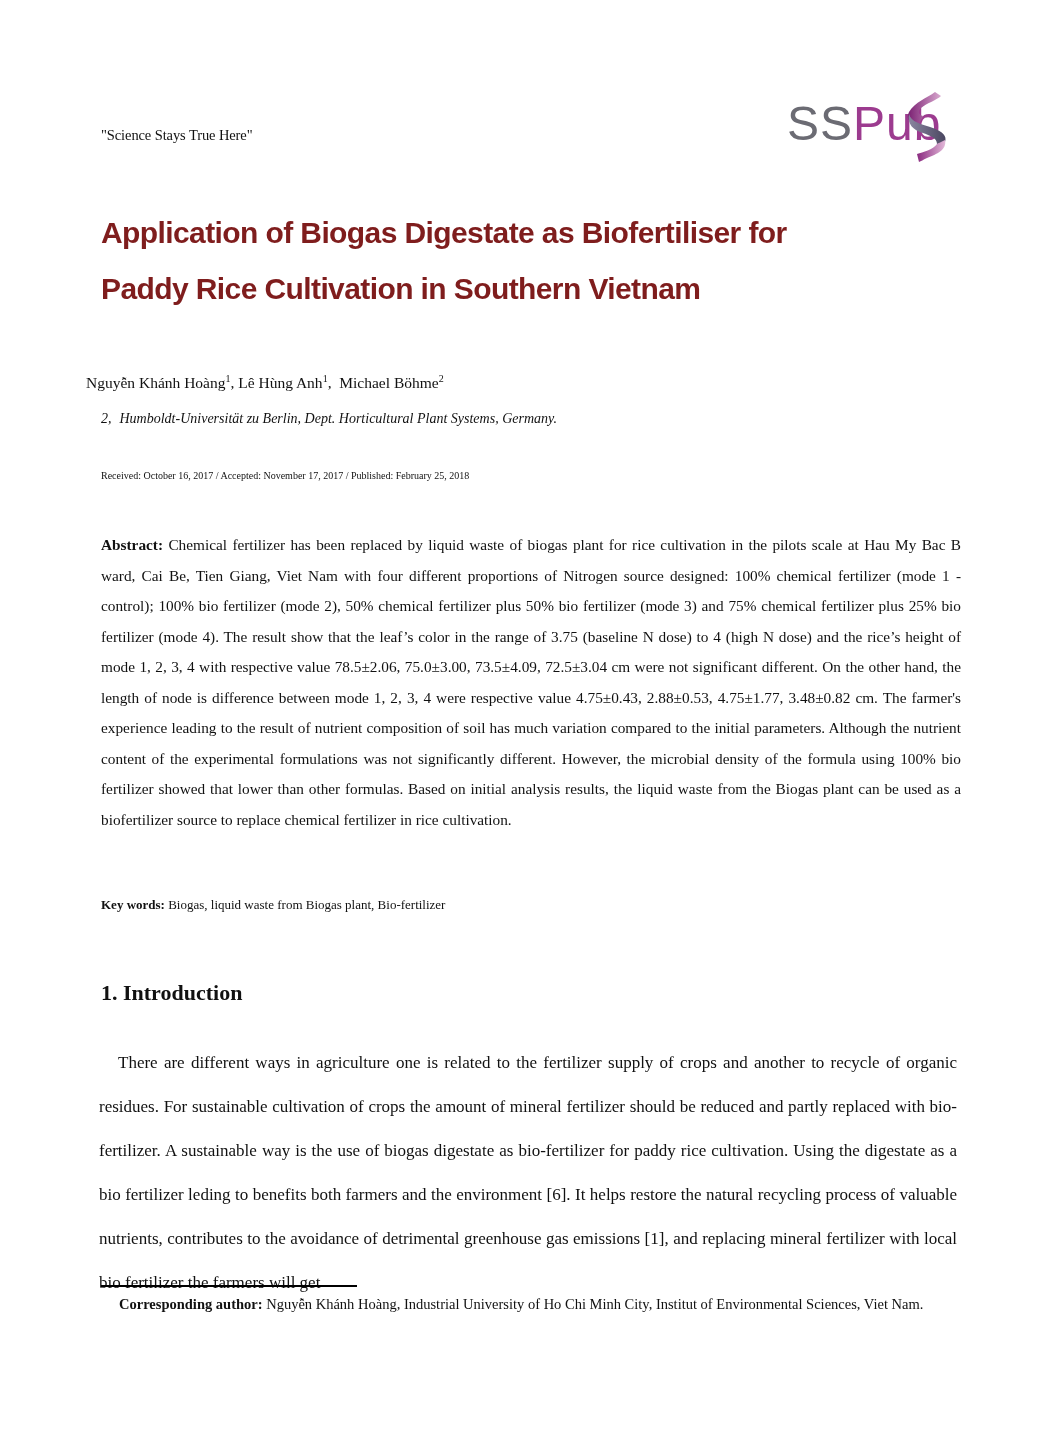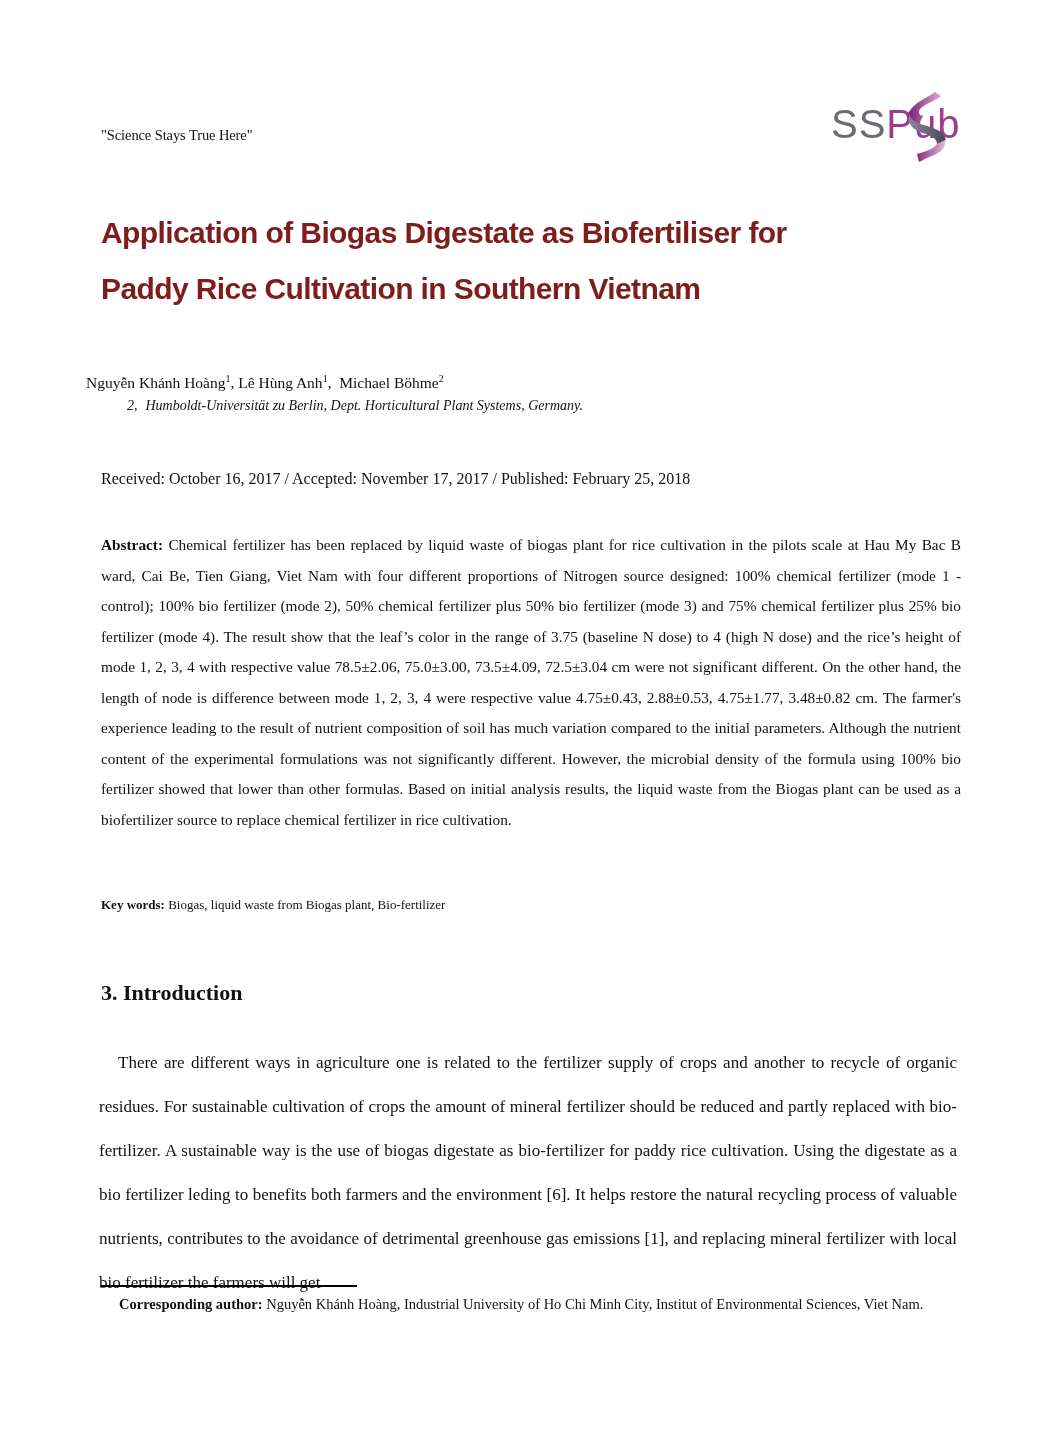--- a/index.html
+++ b/index.html
@@ -3,34 +3,34 @@
 <meta charset="utf-8">
 <style>
   html, body { margin: 0; padding: 0; background: #ffffff; }
   body { width: 1058px; height: 1436px; position: relative; overflow: hidden; color: #111; font-family: "Liberation Serif", serif; }
   .page { position: absolute; left: 0; top: 0; width: 1058px; height: 1436px; }
 
   .running-head { position: absolute; left: 101px; top: 125px; font-size: 14.5px; line-height: 21px; }
   .running-head div { white-space: nowrap; letter-spacing: -0.1px; }
 
   .logo { position: absolute; left: 787px; top: 90px; width: 170px; height: 72px; }
-  .logo-text { position: absolute; left: 0; top: 14px; font-family: "Liberation Sans", sans-serif; font-size: 40px; font-weight: 300; letter-spacing: 1px; color: #6b6b73; line-height: 40px; margin-left: 44px; }
+  .logo-text { position: absolute; left: 0; top: 14px; font-family: "Liberation Sans", sans-serif; font-size: 48px; font-weight: 300; letter-spacing: 1px; color: #6b6b73; line-height: 40px; }
   .logo-text .pub { color: #9c3b8f; }
   .logo-mark { position: absolute; left: 110px; top: 0; width: 60px; height: 72px; }
 
   .title { position: absolute; left: 101px; top: 205px; width: 860px; font-family: "Liberation Sans", sans-serif; font-weight: bold; font-size: 30px; line-height: 56px; letter-spacing: -0.6px; color: #7f1d1d; }
 
   .authors { position: absolute; left: 86px; top: 346px; font-size: 15.5px; white-space: nowrap; margin-top: 27px; }
   .authors sup { font-size: 10px; }
   .affil { position: absolute; left: 101px; font-size: 14px; font-style: italic; white-space: nowrap; }
   .affil-1 { top: 381px; }
-  .affil-2 { top: 398px; margin-left: 26px; }
+  .affil-2 { top: 411px; }
   .affil .num { font-style: italic; margin-right: 8px; }
 
-  .dates { position: absolute; left: 101px; top: 470px; font-size: 16px; white-space: nowrap; }
+  .dates { position: absolute; left: 101px; top: 470px; font-size: 10px; white-space: nowrap; }
 
   .abstract { position: absolute; left: 101px; top: 530px; width: 860px; font-size: 15.3px; line-height: 30.5px; text-align: justify; }
   .abstract b, .keywords b { font-weight: bold; }
 
   .keywords { position: absolute; left: 101px; top: 897px; font-size: 13px; white-space: nowrap; }
 
   .section-heading { position: absolute; left: 101px; top: 980px; font-size: 22px; font-weight: bold; }
 
   .intro { position: absolute; left: 99px; top: 1041px; width: 858px; font-size: 17px; line-height: 44px; text-align: justify; text-indent: 19px; }
 
@@ -88,21 +88,21 @@
   <div class="abstract">
     <b>Abstract:</b>
     <span>Chemical fertilizer has been replaced by liquid waste of biogas plant for rice cultivation in the pilots scale at Hau My Bac B ward, Cai Be, Tien Giang, Viet Nam with four different proportions of Nitrogen source designed: 100% chemical fertilizer (mode 1 - control); 100% bio fertilizer (mode 2), 50% chemical fertilizer plus 50% bio fertilizer (mode 3) and 75% chemical fertilizer plus 25% bio fertilizer (mode 4). The result show that the leaf’s color in the range of 3.75 (baseline N dose) to 4 (high N dose) and the rice’s height of mode 1, 2, 3, 4 with respective value 78.5±2.06, 75.0±3.00, 73.5±4.09, 72.5±3.04 cm were not significant different. On the other hand, the length of node is difference between mode 1, 2, 3, 4 were respective value 4.75±0.43, 2.88±0.53, 4.75±1.77, 3.48±0.82 cm. The farmer's experience leading to the result of nutrient composition of soil has much variation compared to the initial parameters. Although the nutrient content of the experimental formulations was not significantly different. However, the microbial density of the formula using 100% bio fertilizer showed that lower than other formulas. Based on initial analysis results, the liquid waste from the Biogas plant can be used as a biofertilizer source to replace chemical fertilizer in rice cultivation.</span>
   </div>
 
   <div class="keywords">
     <b>Key words:</b>
     <span>Biogas, liquid waste from Biogas plant, Bio-fertilizer</span>
   </div>
 
-  <div class="section-heading">3. Introduction</div>
+  <div class="section-heading">1. Introduction</div>
 
   <div class="intro">There are different ways in agriculture one is related to the fertilizer supply of crops and another to recycle of organic residues. For sustainable cultivation of crops the amount of mineral fertilizer should be reduced and partly replaced with bio-fertilizer. A sustainable way is the use of biogas digestate as bio-fertilizer for paddy rice cultivation. Using the digestate as a bio fertilizer leding to benefits both farmers and the environment [6]. It helps restore the natural recycling process of valuable nutrients, contributes to the avoidance of detrimental greenhouse gas emissions [1], and replacing mineral fertilizer with local bio fertilizer the farmers will get</div>
 
   <div class="footnote-rule"></div>
   <div class="footnote">
     <b>Corresponding author:</b>
     <span>Nguyễn Khánh Hoàng, Industrial University of Ho Chi Minh City, Institut of Environmental Sciences, Viet Nam.</span>
   </div>
 
 </div>

